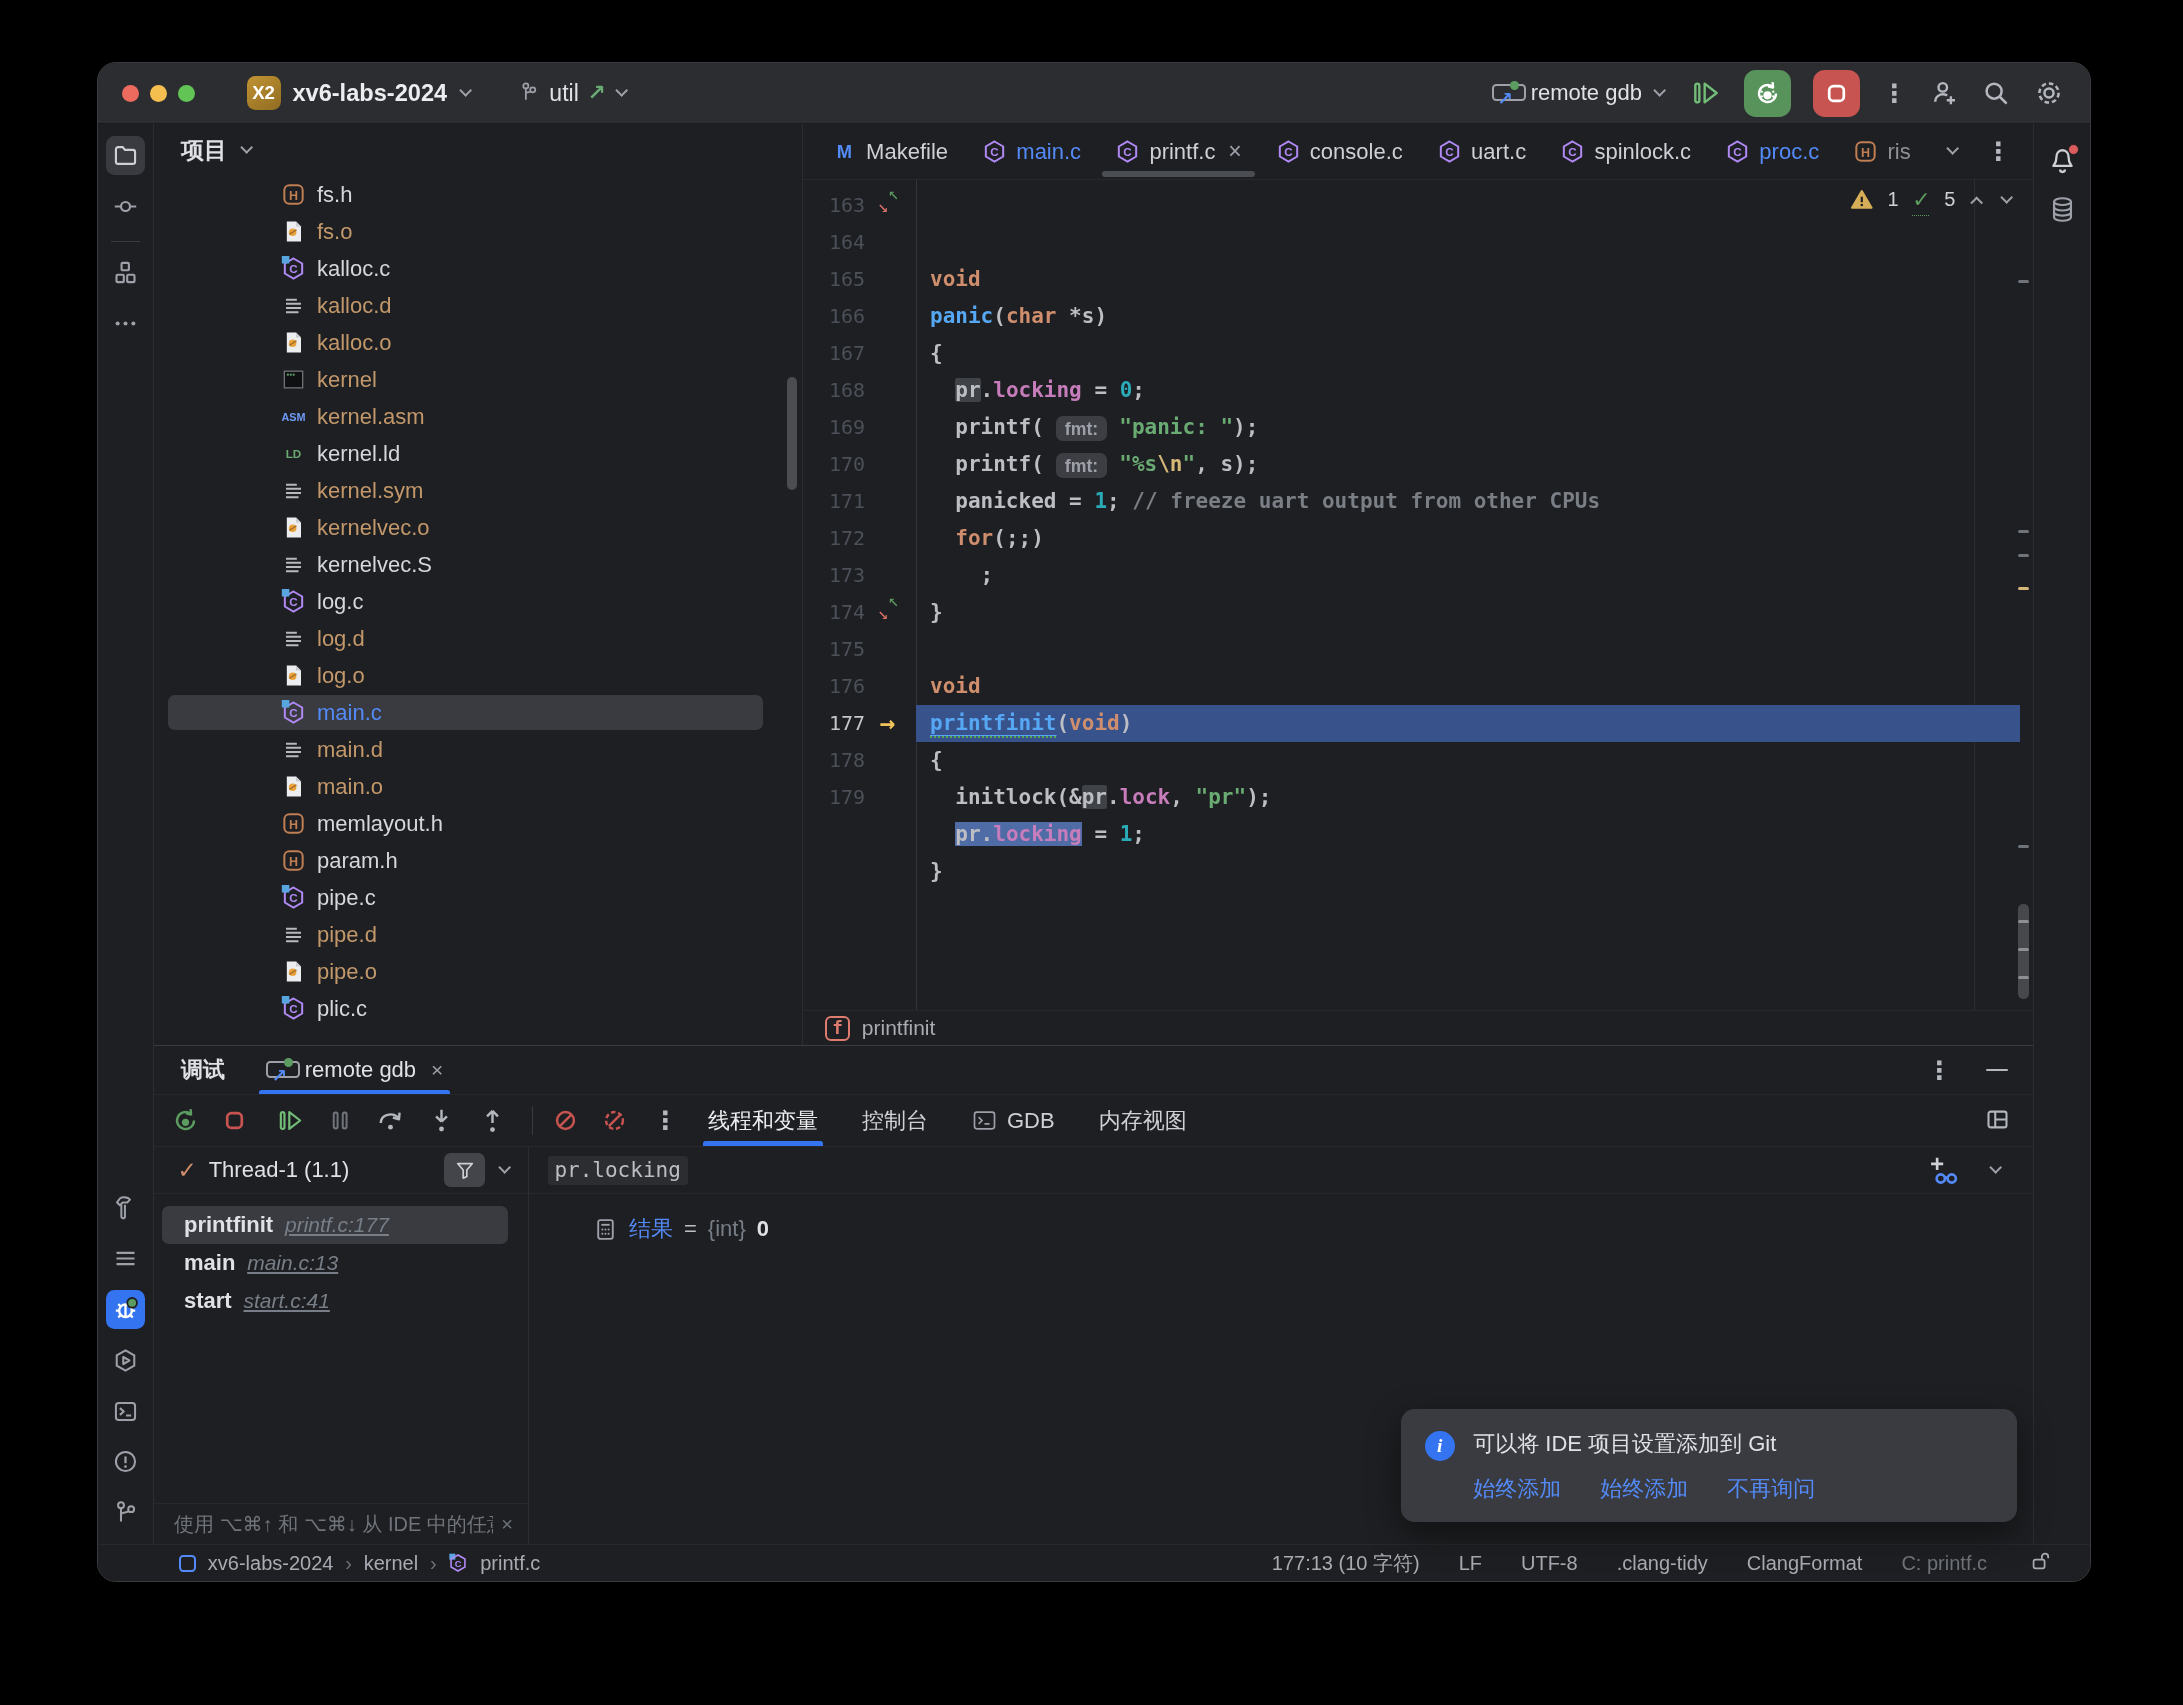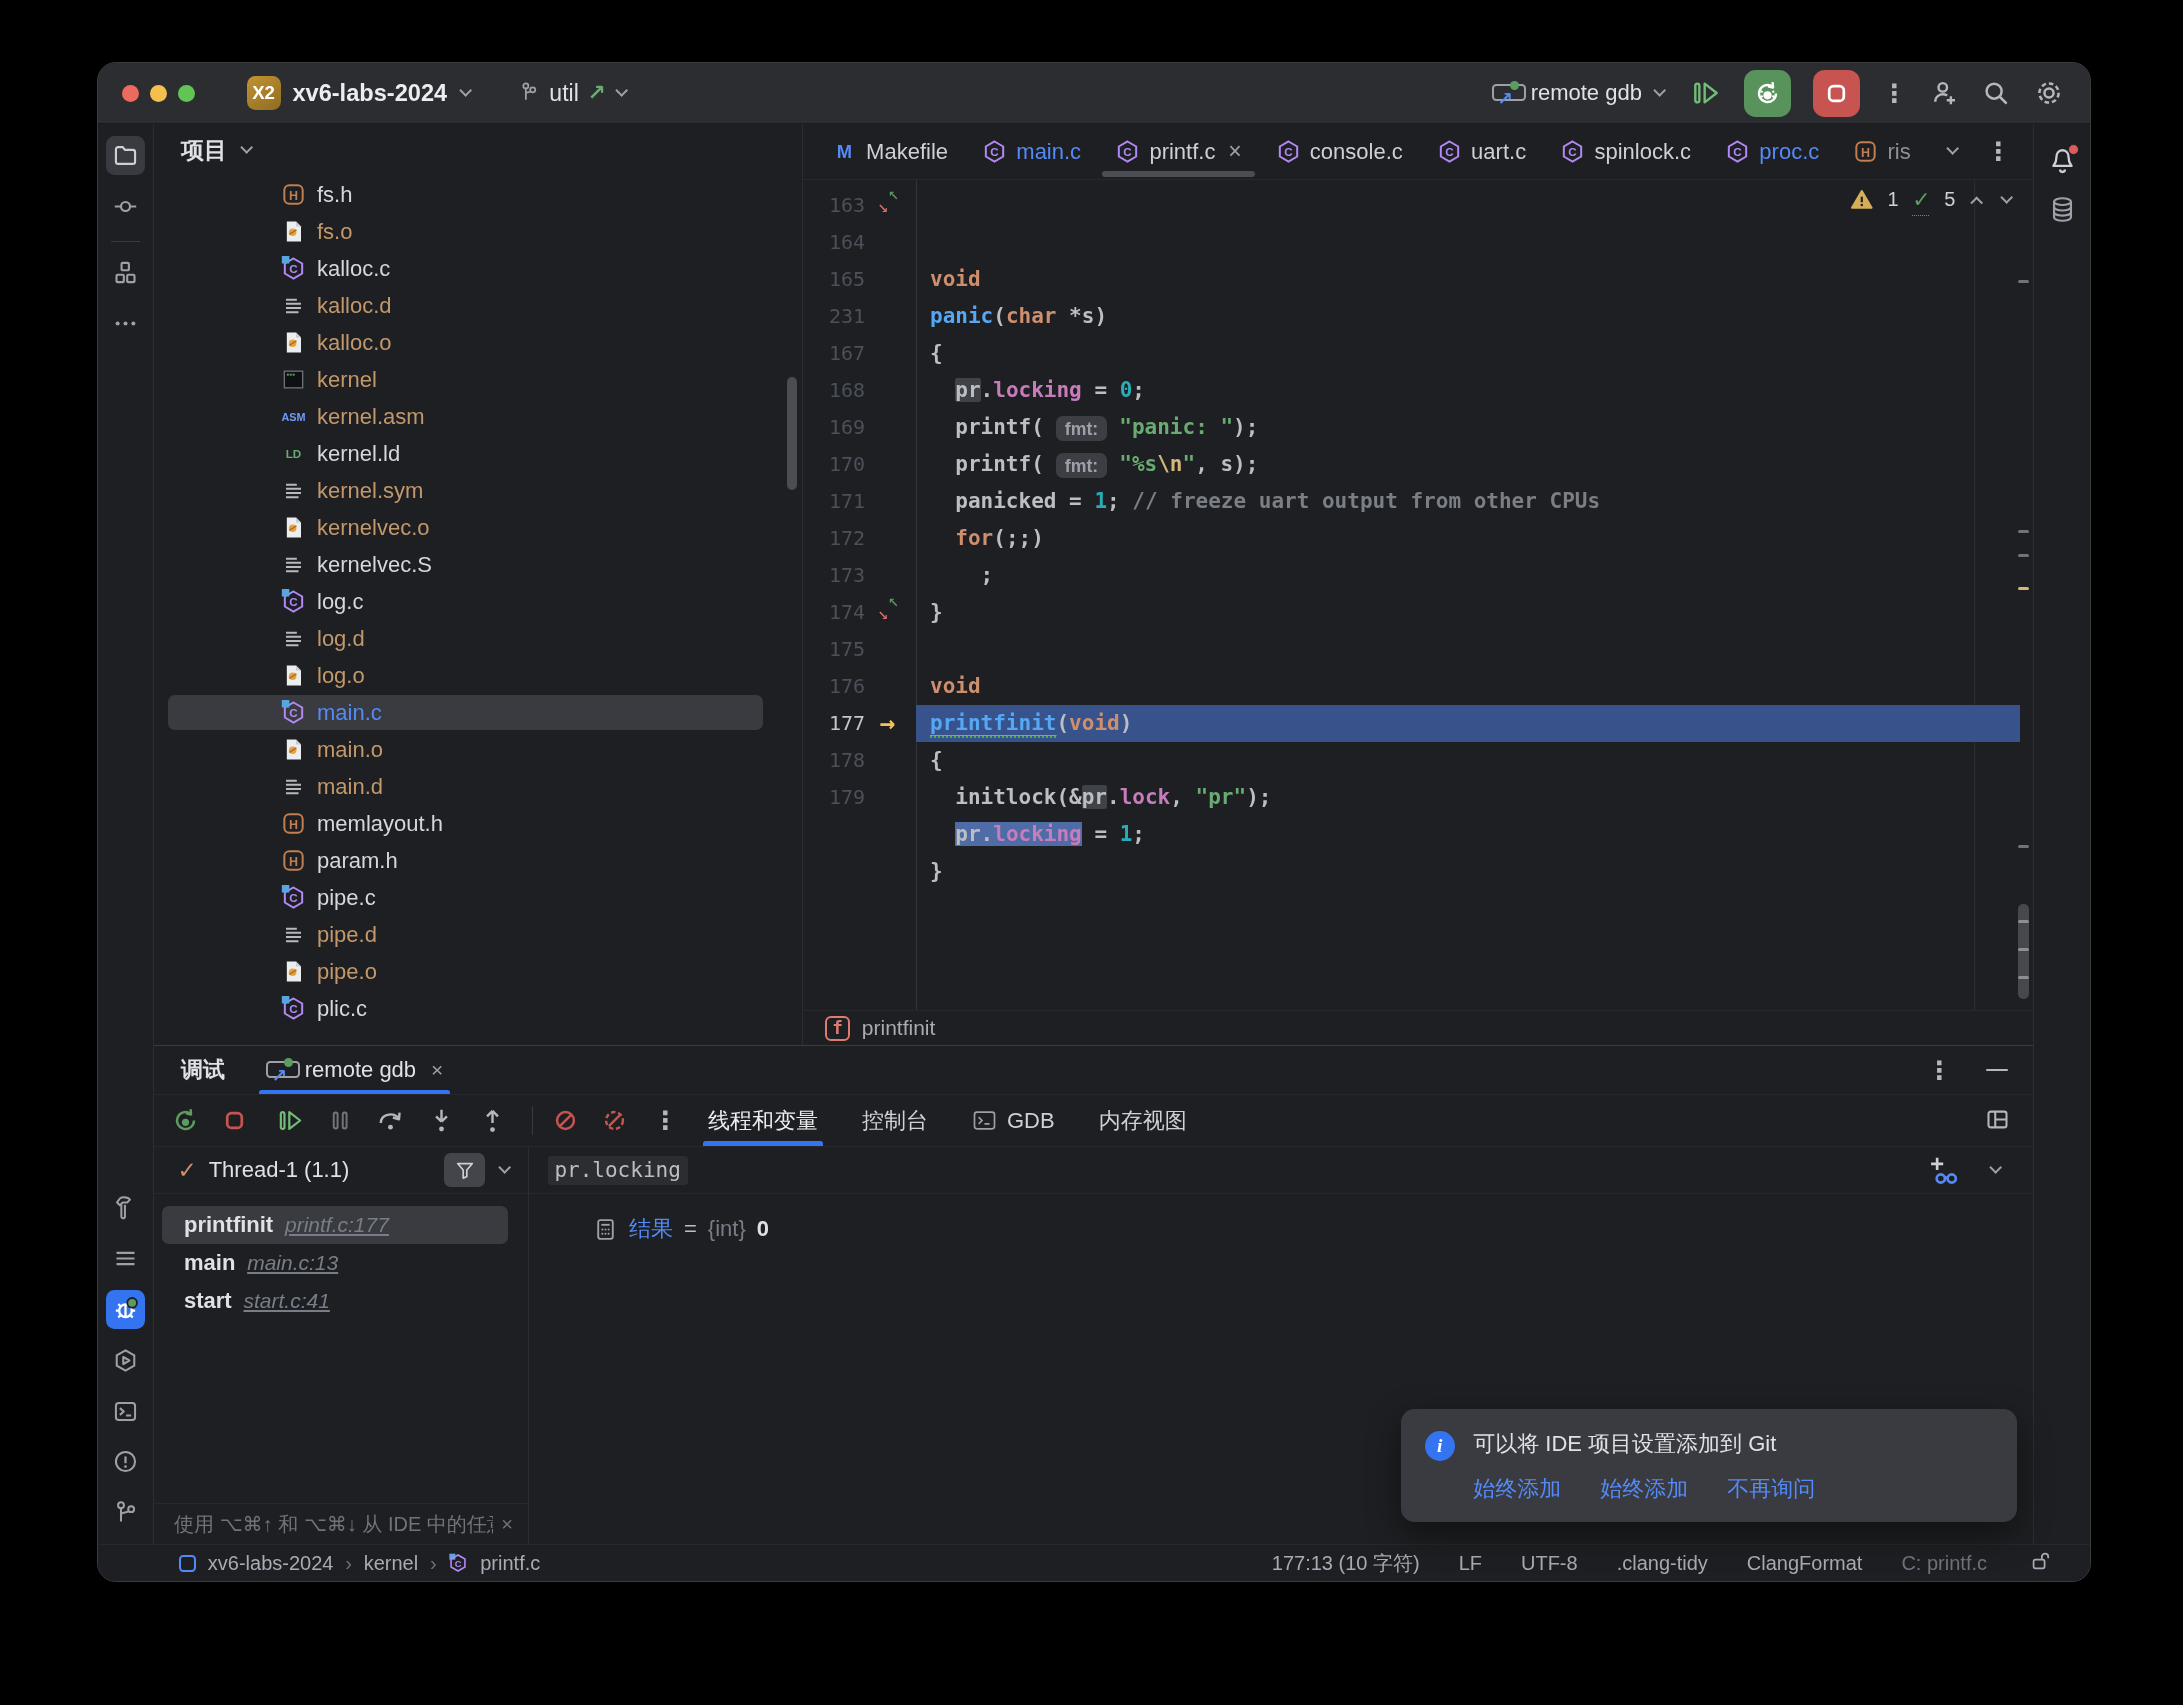--- a/index.html
+++ b/index.html
@@ -449,35 +449,35 @@
                     <path d="M15 3 L25.4 9 V21 L15 27 L4.6 21 V9 Z" fill="none" stroke="#B189F5" stroke-width="2.4"></path>
                     <rect x="1" y="0" width="9" height="9" fill="#58A6E0"></rect>
                     <text x="15" y="20.5" font-size="14" font-weight="bold" fill="#B189F5" text-anchor="middle">C</text>
                   </svg>
                 </span>
                 <span class="tlabel c-blue">main.c</span>
    </div>
               <div class="titem">
      <span class="ticon">
                   <svg viewBox="0 0 30 30">
+                    <path d="M6 8 H19 M6 13 H24 M6 18 H24 M6 23 H21" stroke="#B6B9BD" stroke-width="2.4"></path>
+                  </svg>
+                </span>
+                <span class="tlabel c-ignored">main.d</span>
+   </div>
+              <div class="titem">
+     <span class="ticon">
+                  <svg viewBox="0 0 30 30">
                     <path d="M7 3 H18 L24 9 V27 H7 Z" fill="#ECEDEF"></path>
                     <path d="M18 3 V9 H24 Z" fill="#C9CBCE"></path>
                     <circle cx="14" cy="16" r="4.5" fill="#E8A33D"></circle>
                     <path d="M10 18.5 L18.5 13" stroke="#A96F26" stroke-width="1.8"></path>
                   </svg>
                 </span>
                 <span class="tlabel c-ignored">main.o</span>
-   </div>
-              <div class="titem">
-     <span class="ticon">
-                  <svg viewBox="0 0 30 30">
-                    <path d="M6 8 H19 M6 13 H24 M6 18 H24 M6 23 H21" stroke="#B6B9BD" stroke-width="2.4"></path>
-                  </svg>
-                </span>
-                <span class="tlabel c-ignored">main.d</span>
    </div>
               <div class="titem">
      <span class="ticon">
                   <svg viewBox="0 0 30 30">
                     <rect x="4" y="4" width="22" height="22" rx="6" fill="none" stroke="#C07E53" stroke-width="2.4"></rect>
                     <text x="15" y="21" font-size="15" font-weight="bold" fill="#C07E53" text-anchor="middle">H</text>
                   </svg>
                 </span>
                 <span class="tlabel c-normal">memlayout.h</span>
    </div>
@@ -631,21 +631,21 @@
                 <div class="cl">
     <span class="ln">163</span><span class="gut"><span class="nav-up">↖</span><span class="nav-dn">↘</span></span>
     <span class="txt"><span class="tk-fn">panic</span><span class="tk-pln">(</span><span class="tk-kw">char</span><span class="tk-pln"> *s)</span></span></div>
                 <div class="cl">
     <span class="ln">164</span>
     <span class="txt"><span class="tk-pln">{</span></span></div>
                 <div class="cl">
     <span class="ln">165</span>
     <span class="txt"><span class="tk-pln">  </span><span class="tk-pln tk-box">pr</span><span class="tk-pln">.</span><span class="tk-fld">locking</span><span class="tk-pln"> = </span><span class="tk-num">0</span><span class="tk-pln">;</span></span></div>
                 <div class="cl">
-    <span class="ln">231</span>
+    <span class="ln">166</span>
     <span class="txt"><span class="tk-pln">  printf( </span><span class="tk-hint">fmt:</span><span class="tk-pln"> </span><span class="tk-str">"panic: "</span><span class="tk-pln">);</span></span></div>
                 <div class="cl">
     <span class="ln">167</span>
     <span class="txt"><span class="tk-pln">  printf( </span><span class="tk-hint">fmt:</span><span class="tk-pln"> </span><span class="tk-str">"%s</span><span class="tk-esc">\n</span><span class="tk-str">"</span><span class="tk-pln">, s);</span></span></div>
                 <div class="cl">
     <span class="ln">168</span>
     <span class="txt"><span class="tk-pln">  panicked = </span><span class="tk-num">1</span><span class="tk-pln">; </span><span class="tk-cmt">// freeze uart output from other CPUs</span></span></div>
                 <div class="cl">
     <span class="ln">169</span>
     <span class="txt"><span class="tk-pln">  </span><span class="tk-kw">for</span><span class="tk-pln">(;;)</span></span></div>

